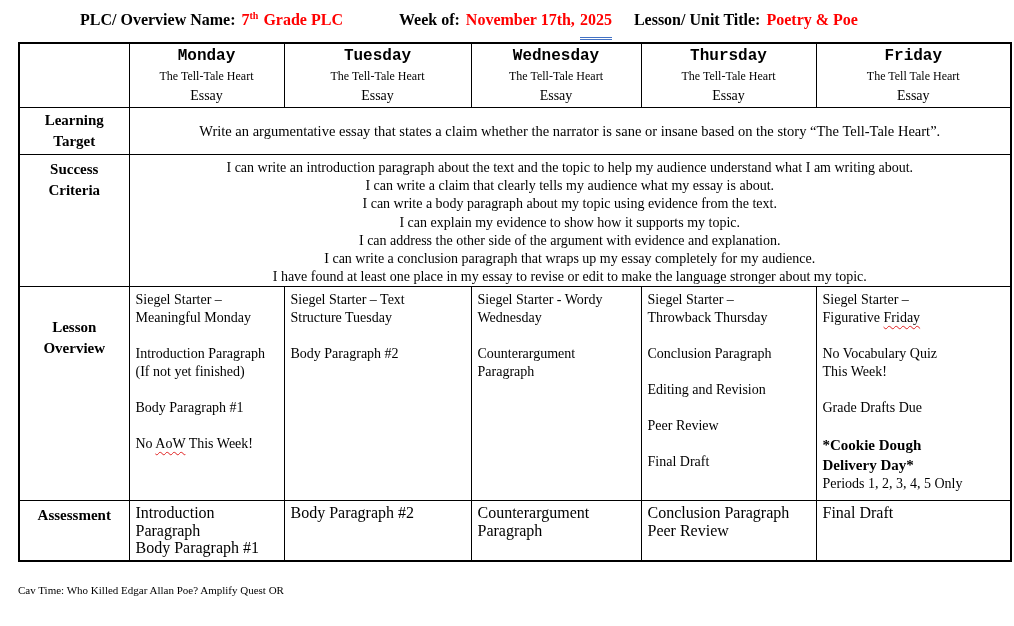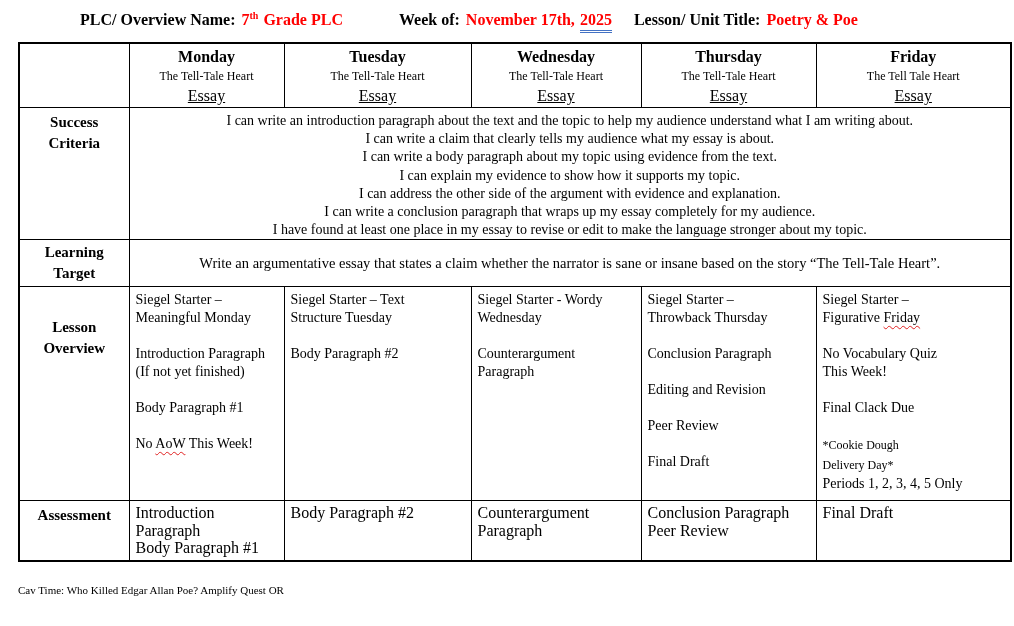--- a/index.html
+++ b/index.html
@@ -11,48 +11,48 @@
   .doc-title {
     position:absolute; top:11px; left:80px;
     font-size:16px; font-weight:bold; white-space:nowrap;
   }
   .red { color:#ff0000; }
   .doc-title sup { font-size:10px; line-height:0; }
   .sp-after { margin-right:6px; }
   .sp-before-sm { margin-left:5px; }
   .gap-week { margin-left:56px; }
   .gap-unit { margin-left:22px; }
-  .dbl-underline { border-bottom:3px double #4472c4; padding-bottom:2px; }
+  .dbl-underline { border-bottom:3px double #4472c4; padding-bottom:9px; }
 
   
   table.plan {
     position:absolute; left:18px; top:42px; width:992px;
     border-collapse:collapse; table-layout:fixed;
     border:2px solid #000;
   }
   .plan td, .plan th { border:1px solid #000; vertical-align:top; padding:2px 5px; overflow:hidden; }
 
   th.day-cell { vertical-align:middle; text-align:center; padding:2px; font-weight:normal; }
-  .day-name { font-weight:bold; font-size:16px; line-height:21px; }
+  .day-name { font-weight:bold; font-size:16px; line-height:21px;font-family:Liberation Mono, monospace; }
   .day-work { font-size:12px; line-height:19px; }
-  .day-type { font-size:16px; line-height:19px;text-decoration:underline; }
+  .day-type { font-size:14px; line-height:19px; }
 
   td.rowlabel { font-weight:bold; font-size:15px; text-align:center; line-height:21px; }
   .vmid { vertical-align:middle !important; }
   .pt-overview { padding-top:30px !important; }
   .pt-sm { padding-top:4px !important; }
 
   td.standard-val { font-weight:bold; font-size:15px; text-align:center; vertical-align:middle; }
   td.lt-val { font-size:14.5px; text-align:center; vertical-align:middle; padding:2px 12px; }
   td.sc-val { font-size:14px; text-align:center; vertical-align:top; padding:4px 6px 0 6px; line-height:18.2px; }
 
   td.cell { font-size:14px; line-height:18px; padding:4px 6px; }
   td.cell-assess { font-size:16px; line-height:17.5px; padding:3px 6px; }
   .mt { margin-top:18px; }
-  .b { font-weight:normal; font-size:12px; line-height:20px; }
+  .b { font-weight:bold; font-size:15px; line-height:20px; }
   .sq {
     text-decoration:underline;
     text-decoration-style:wavy;
     text-decoration-color:#e02020;
     text-decoration-thickness:1px;
     text-underline-offset:3px;
   }
 
   
   .footer { position:absolute; left:18px; top:580px; font-size:11px; line-height:20.5px; }
@@ -98,39 +98,39 @@
       <div class="day-work">The Tell-Tale Heart</div>
       <div class="day-type">Essay</div>
     </th>
     <th class="day-cell">
       <div class="day-name">Friday</div>
       <div class="day-work">The Tell Tale Heart</div>
       <div class="day-type">Essay</div>
     </th>
   </tr>
 
+
+  <tr style="height:47px">
+    <td class="rowlabel vmid">Learning Target</td>
+    <td class="lt-val" colspan="5">Write an argumentative essay that states a claim whether the narrator is sane or insane based on the story “The Tell-Tale Heart”.</td>
+  </tr>
 
   <tr style="height:129px">
     <td class="rowlabel pt-sm">Success Criteria</td>
     <td class="sc-val" colspan="5">
       <div>I can write an introduction paragraph about the text and the topic to help my audience understand what I am writing about.</div>
       <div>I can write a claim that clearly tells my audience what my essay is about.</div>
       <div>I can write a body paragraph about my topic using evidence from the text.</div>
       <div>I can explain my evidence to show how it supports my topic.</div>
       <div>I can address the other side of the argument with evidence and explanation.</div>
       <div>I can write a conclusion paragraph that wraps up my essay completely for my audience.</div>
       <div>I have found at least one place in my essay to revise or edit to make the language stronger about my topic.</div>
     </td>
   </tr>
 
-  <tr style="height:47px">
-    <td class="rowlabel vmid">Learning Target</td>
-    <td class="lt-val" colspan="5">Write an argumentative essay that states a claim whether the narrator is sane or insane based on the story “The Tell-Tale Heart”.</td>
-  </tr>
-
   <tr style="height:214px">
     <td class="rowlabel pt-overview">Lesson Overview</td>
 
     <td class="cell">
       <div>Siegel Starter –</div>
       <div>Meaningful Monday</div>
       <div class="mt">Introduction Paragraph</div>
       <div>(If not yet finished)</div>
       <div class="mt">Body Paragraph #1</div>
       <div class="mt"><span>No </span><span class="sq">AoW</span><span> This Week!</span></div>
@@ -156,21 +156,21 @@
       <div class="mt">Editing and Revision</div>
       <div class="mt">Peer Review</div>
       <div class="mt">Final Draft</div>
     </td>
 
     <td class="cell">
       <div>Siegel Starter –</div>
       <div><span>Figurative </span><span class="sq">Friday</span></div>
       <div class="mt">No Vocabulary Quiz</div>
       <div>This Week!</div>
-      <div class="mt">Final Clack Due</div>
+      <div class="mt">Grade Drafts Due</div>
       <div class="mt b">*Cookie Dough</div>
       <div class="b">Delivery Day*</div>
       <div>Periods 1, 2, 3, 4, 5 Only</div>
     </td>
   </tr>
 
   <tr style="height:56px">
     <td class="rowlabel pt-sm" style="text-align:center">Assessment</td>
 
     <td class="cell-assess">

